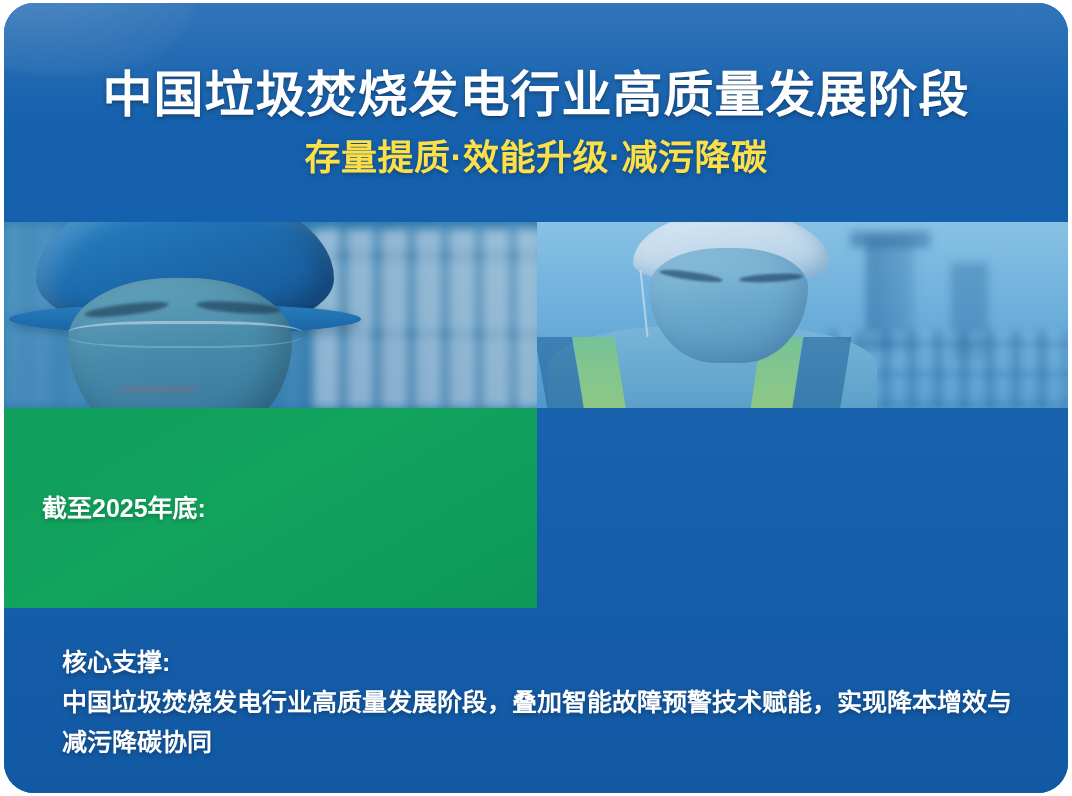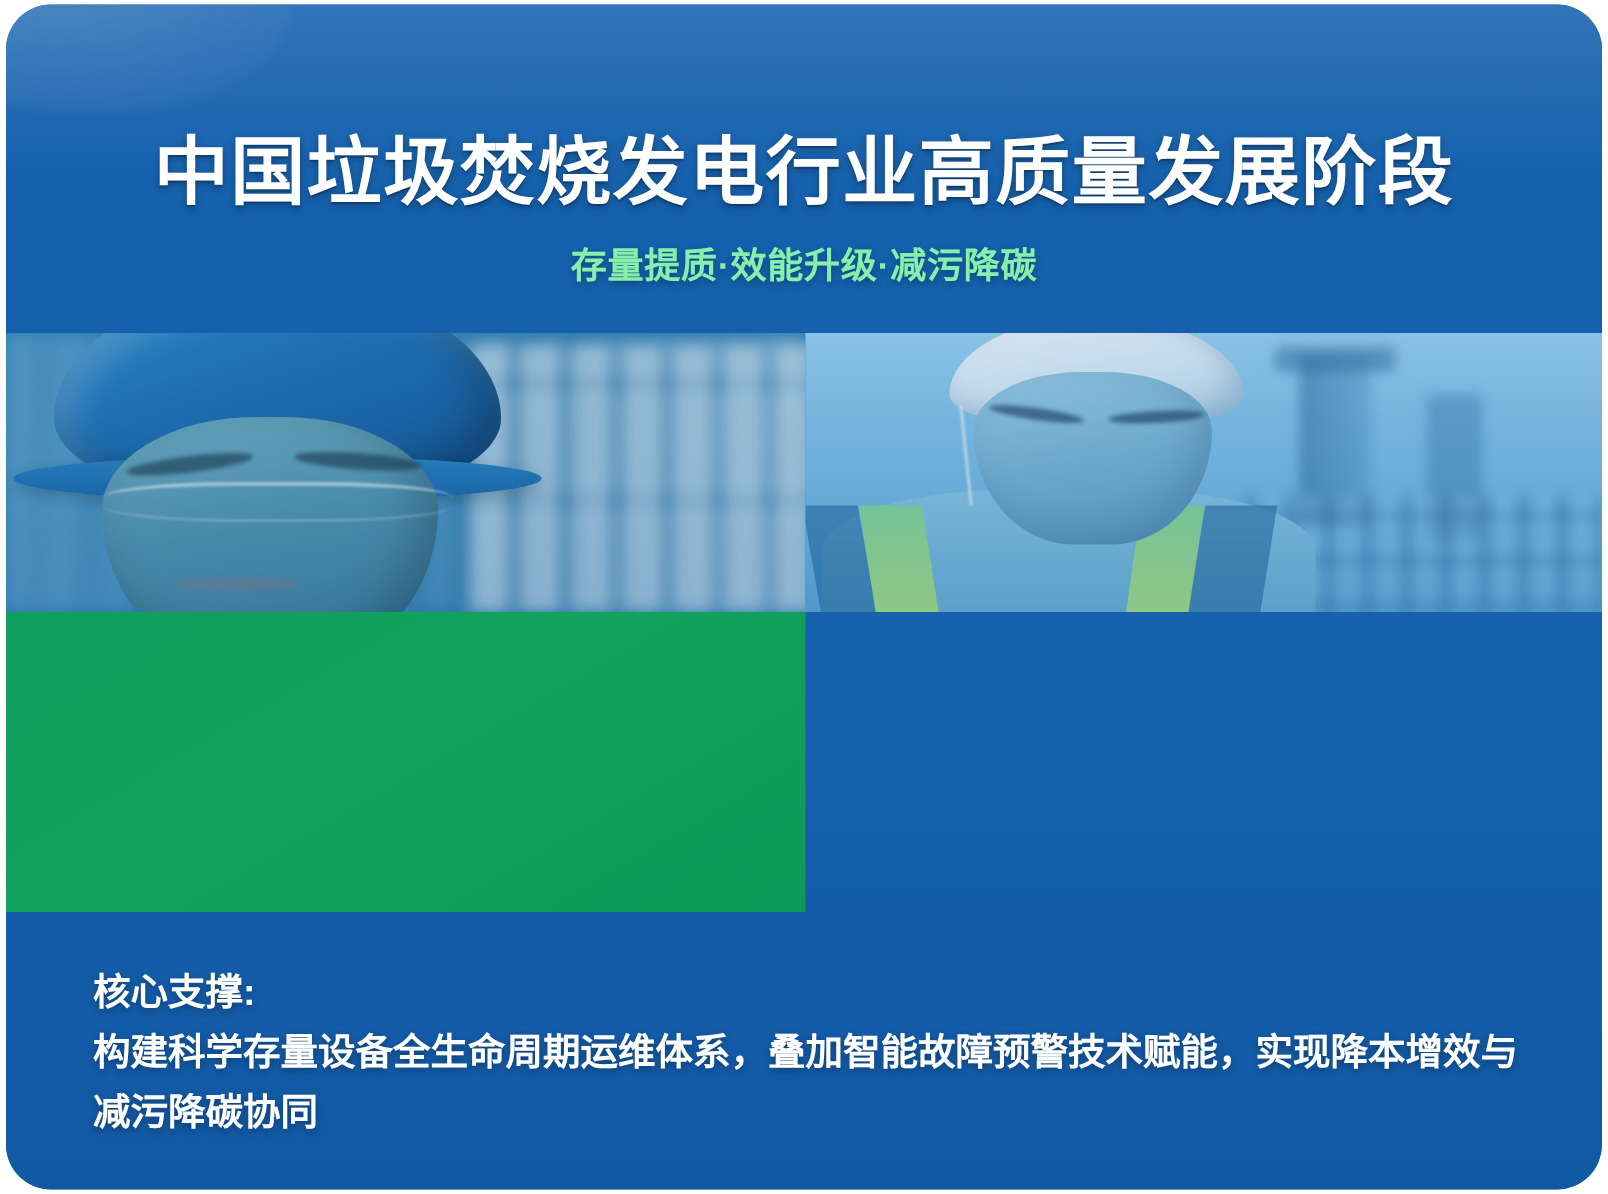--- a/index.html
+++ b/index.html
@@ -62,36 +62,36 @@
     position: absolute;
     left: 0;
     top: 0;
     width: 100%;
     height: 219px;
     z-index: 5;
     text-align: center;
   }
   .title {
     margin: 0;
-    padding-top: 82px;
+    padding-top: 62px;
     font-size: 50px;
     line-height: 60px;
     font-weight: bold;
     color: #ffffff;
     letter-spacing: 1px;
     text-shadow: 0 2px 5px rgba(0,0,0,0.30), 0 1px 0 rgba(0,0,0,0.18);
     white-space: nowrap;
   }
   .subtitle {
     margin: 0;
     padding-top: 12px;
-    font-size: 24px;
+    font-size: 36px;
     line-height: 42px;
     font-weight: bold;
-    color: #86efac;
+    color: #fde047;
     letter-spacing: 0.5px;
     text-shadow: 0 2px 5px rgba(0,0,0,0.28);
     white-space: nowrap;
   }
 
   
   .grid {
     position: absolute;
     left: 0;
     top: 219px;
@@ -382,23 +382,24 @@
       <div class="pb-helmet"></div>
       <div class="pb-face"></div>
       <div class="pb-brow-l"></div>
       <div class="pb-brow-r"></div>
       <div class="pb-chinstrap"></div>
       <div class="pb-tint photo-tint"></div>
     </div>
 
     <div class="cell cell-green tall">
       <div class="cell-text">
+        <div class="cell-label">截至2025年底:</div>
       </div>
     </div>
   </div>
 
   <div class="footer">
     <div class="footer-text">
       <div class="cell-label">核心支撑:</div>
-      <div class="cell-body">构建科学存量设备全生命周期运维体系，叠加智能故障预警技术赋能，实现降本增效与减污降碳协同</div>
+      <div class="cell-body">中国垃圾焚烧发电行业高质量发展阶段，叠加智能故障预警技术赋能，实现降本增效与减污降碳协同</div>
     </div>
   </div>
 </div>
 
 </body></html>

